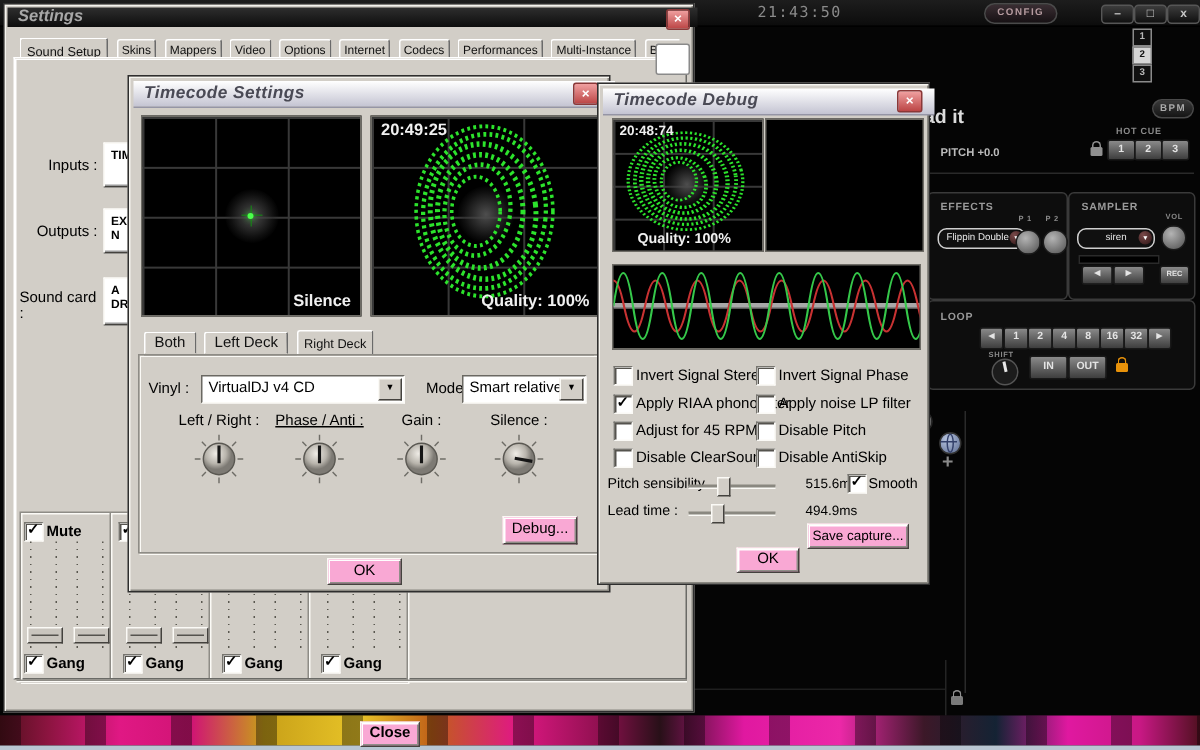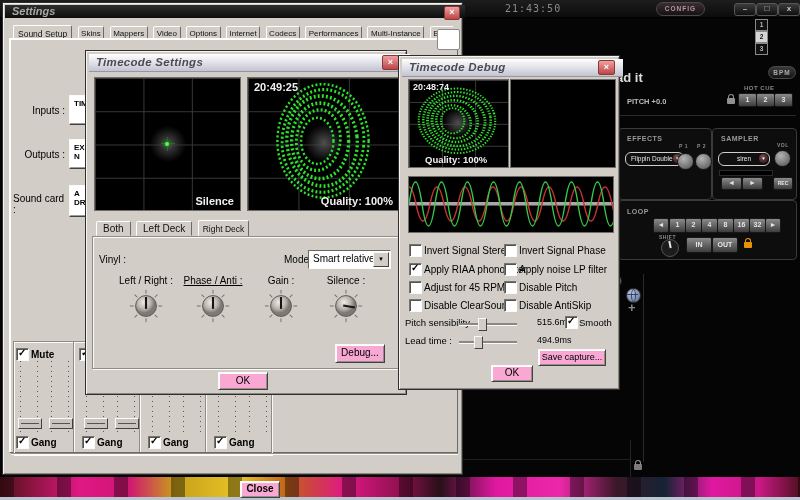--- a/index.html
+++ b/index.html
@@ -310,20 +310,24 @@
 
     <div class="a" style="left:10px;top:167px;width:300px;height:18px;border-bottom:1px solid #8e8c86;">
       <span class="tab tab2">Both</span>
       <span class="tab tab2">Left Deck</span>
       <span class="tab tab2 active">Right Deck</span>
     </div>
 
     <div class="a groove" style="left:6px;top:185px;width:308px;height:131px;"></div>
 
     <div class="a lbl" style="left:13px;top:203px;">Vinyl :</div>
+    <div class="a combo" style="left:48px;top:199px;width:130px;height:17px;">
+      <span>VirtualDJ v4 CD</span>
+      <span class="combo-arrow">▼</span>
+    </div>
     <div class="a lbl" style="left:198px;top:203px;">Mode :</div>
     <div class="a combo" style="left:222px;top:199px;width:77px;height:17px;">
       <span>Smart relative</span>
       <span class="combo-arrow">▼</span>
     </div>
 
     <div class="a lbl" style="left:20px;top:224px;width:80px;text-align:center;">Left / Right :</div>
     <div class="a lbl" style="left:87px;top:224px;width:80px;text-align:center;text-decoration:underline;">Phase / Anti :</div>
     <div class="a lbl" style="left:155px;top:224px;width:80px;text-align:center;">Gain :</div>
     <div class="a lbl" style="left:220px;top:224px;width:80px;text-align:center;">Silence :</div>

